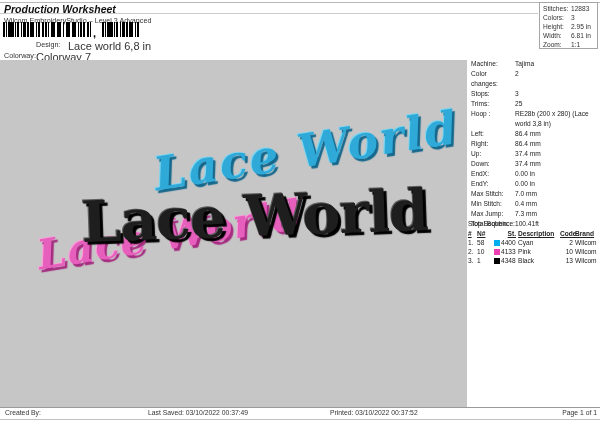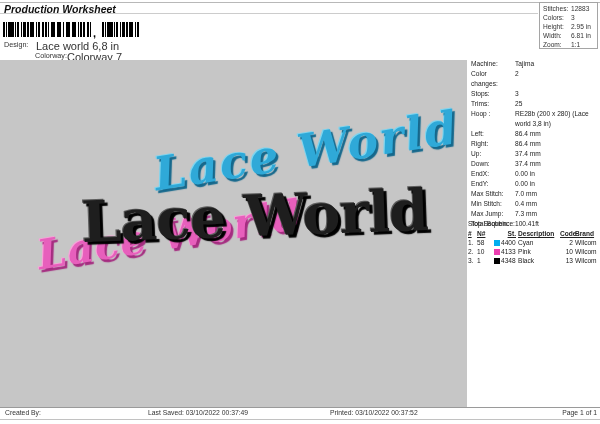--- a/index.html
+++ b/index.html
@@ -20,21 +20,21 @@
     background:
       repeating-linear-gradient(90deg,#000 0 1px, rgba(0,0,0,0) 1px 3px),
       repeating-linear-gradient(90deg,#000 0 2px, rgba(0,0,0,0) 2px 7px),
       repeating-linear-gradient(90deg,#000 0 1px, rgba(0,0,0,0) 1px 5px);}
   .barcode.b1{left:3px; width:89px;}
   .barcode.b2{left:102px; width:38px;}
   .barcode-comma{position:absolute; left:93px; top:27px; font-size:11px; font-weight:bold; color:#000;}
 
   .meta-label{position:absolute; left:4px; font-size:7.2px; color:#333;}
   .meta-value{position:absolute; left:36px; font-size:11px; color:#333;}
-  .row-design{top:40px;} .row-colorway{top:51px;margin-left:31px;}
+  .row-design{top:40px;margin-left:32px;} .row-colorway{top:51px;}
 
   .stats-box{position:absolute; left:539px; top:2px; width:59px; height:47px;
     border:1px solid #a5a5a5; box-sizing:border-box; padding:2px 0 0 3px;}
   .stats-row{display:flex; font-size:6.6px; line-height:8.9px; color:#333;}
   .stats-row .lb{width:28px;}
 
   .design-area{position:absolute; left:0; top:60px; width:467px; height:347px; background:#c6c6c6;}
   .emb{position:absolute; font-family:"DejaVu Serif", serif; font-weight:bold; white-space:nowrap;}
   .emb.cyan{left:150px; top:88px; font-size:46px; font-style:italic; letter-spacing:2px;
     transform:rotate(-9deg); transform-origin:left top; z-index:2;
@@ -64,20 +64,21 @@
   .f-page{right:3px; text-align:right;}
 </style>
 </head>
 <body>
 
 <div class="page">
 
   <div class="rule top"></div>
   <div class="title">Production Worksheet</div>
   <div class="rule title"></div>
+  <div class="subtitle">Wilcom EmbroideryStudio – Level 3 Advanced</div>
 
   <div class="barcode b1"></div>
   <div class="barcode-comma">,</div>
   <div class="barcode b2"></div>
 
   <div class="meta-label row-design">Design:</div>
   <div class="meta-value row-design">Lace world 6,8 in</div>
   <div class="meta-label row-colorway">Colorway:</div>
   <div class="meta-value row-colorway">Colorway 7</div>
 

